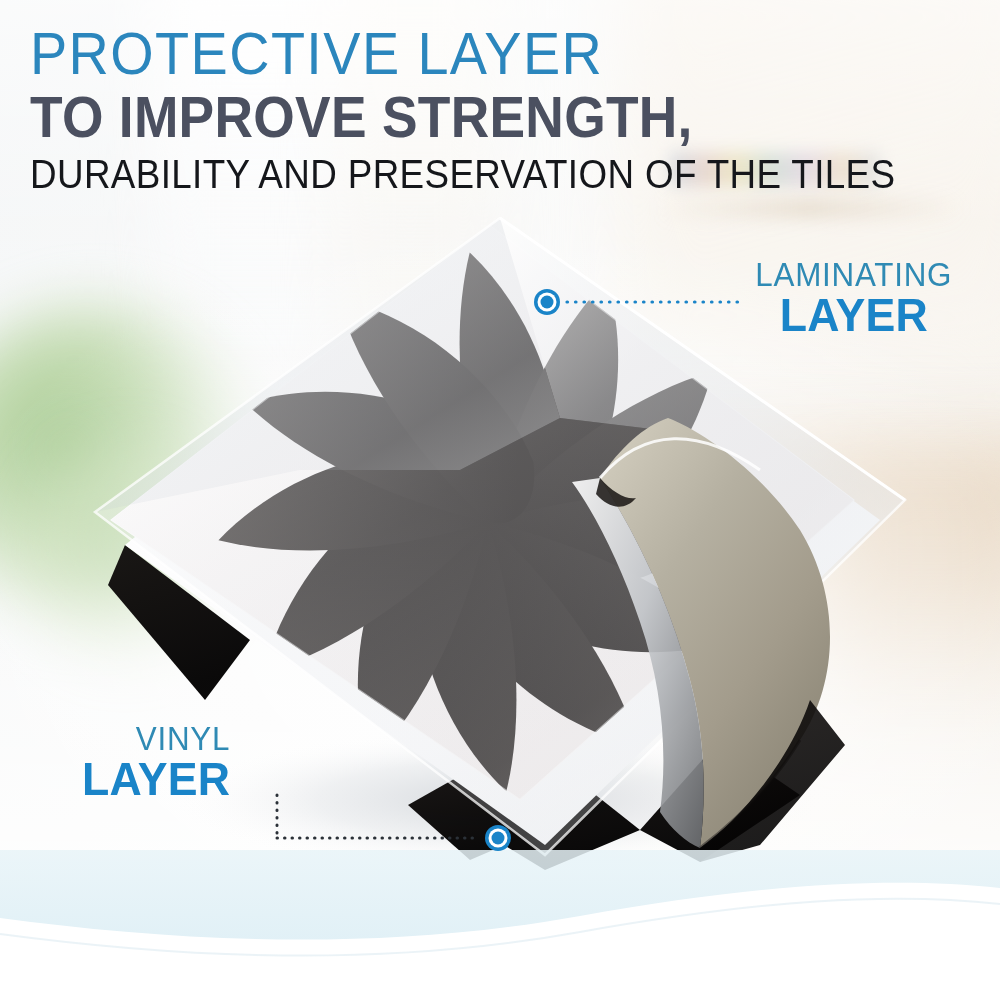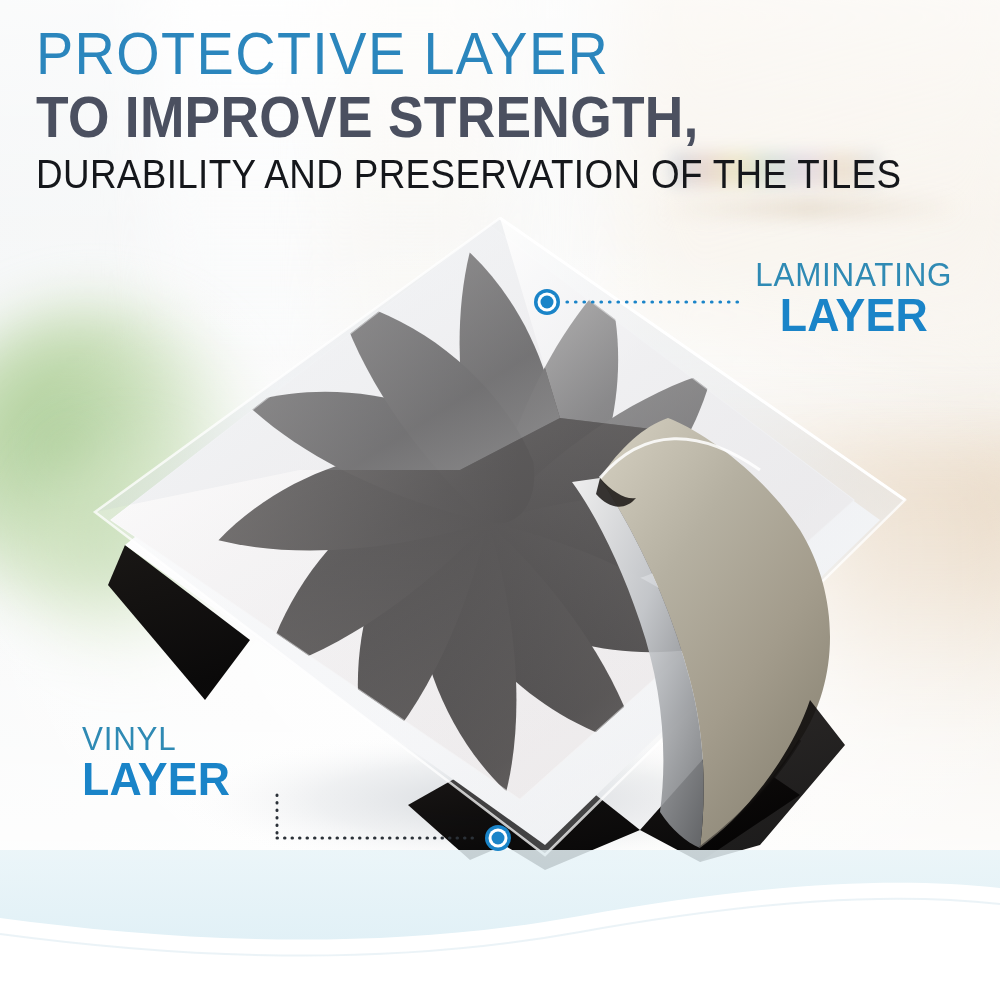--- a/index.html
+++ b/index.html
@@ -65,21 +65,21 @@
     filter:blur(30px);
   }
   .bg-white-wash{
     position:absolute;inset:0;
     background:
       radial-gradient(ellipse 720px 520px at 50% 62%,rgba(255,255,255,.78) 0%,rgba(255,255,255,.42) 46%,rgba(255,255,255,0) 78%),
       linear-gradient(180deg,rgba(255,255,255,.62) 0%,rgba(255,255,255,.18) 22%,rgba(255,255,255,.30) 58%,rgba(255,255,255,.86) 88%,#ffffff 100%);
   }
 
   
-  .headline{position:absolute;left:36px;top:24px;z-index:40;}
+  .headline{position:absolute;left:30px;top:24px;z-index:40;}
   .h-line1{
     font-size:60px;line-height:60px;letter-spacing:1.5px;
     font-weight:300;color:#2b86bd;
     transform:scaleX(.93);transform-origin:left center;
     white-space:nowrap;
   }
   .h-line2{
     font-size:58px;line-height:62px;letter-spacing:.3px;
     font-weight:bold;color:#4b5060;
     transform:scaleX(.92);transform-origin:left center;
@@ -104,21 +104,21 @@
     transform:scaleX(.95);white-space:nowrap;
   }
   .callout .c-big{
     font-size:47px;line-height:48px;letter-spacing:.2px;
     font-weight:bold;color:#1a84c8;
     transform:scaleX(.95);white-space:nowrap;
   }
   #callout-laminating{right:48px;top:258px;text-align:center;}
   #callout-laminating .c-small{transform-origin:right center;}
   #callout-laminating .c-big{transform-origin:right center;}
-  #callout-vinyl{left:82px;top:722px;text-align:left;}
+  #callout-vinyl{left:82px;top:722px;text-align:right;}
   #callout-vinyl .c-small{transform-origin:left center;}
   #callout-vinyl .c-big{transform-origin:left center;}
 
   
   #leaders{position:absolute;inset:0;z-index:55;pointer-events:none;}
 
   
   #wave{position:absolute;left:0;bottom:0;width:1000px;height:170px;z-index:30;}
 </style>
 </head>

